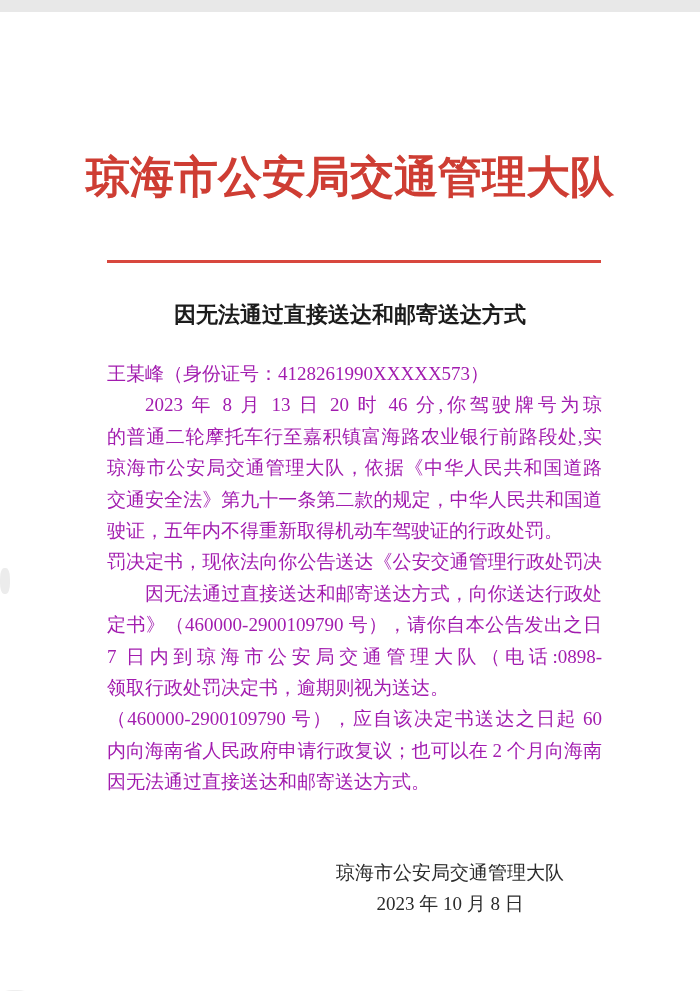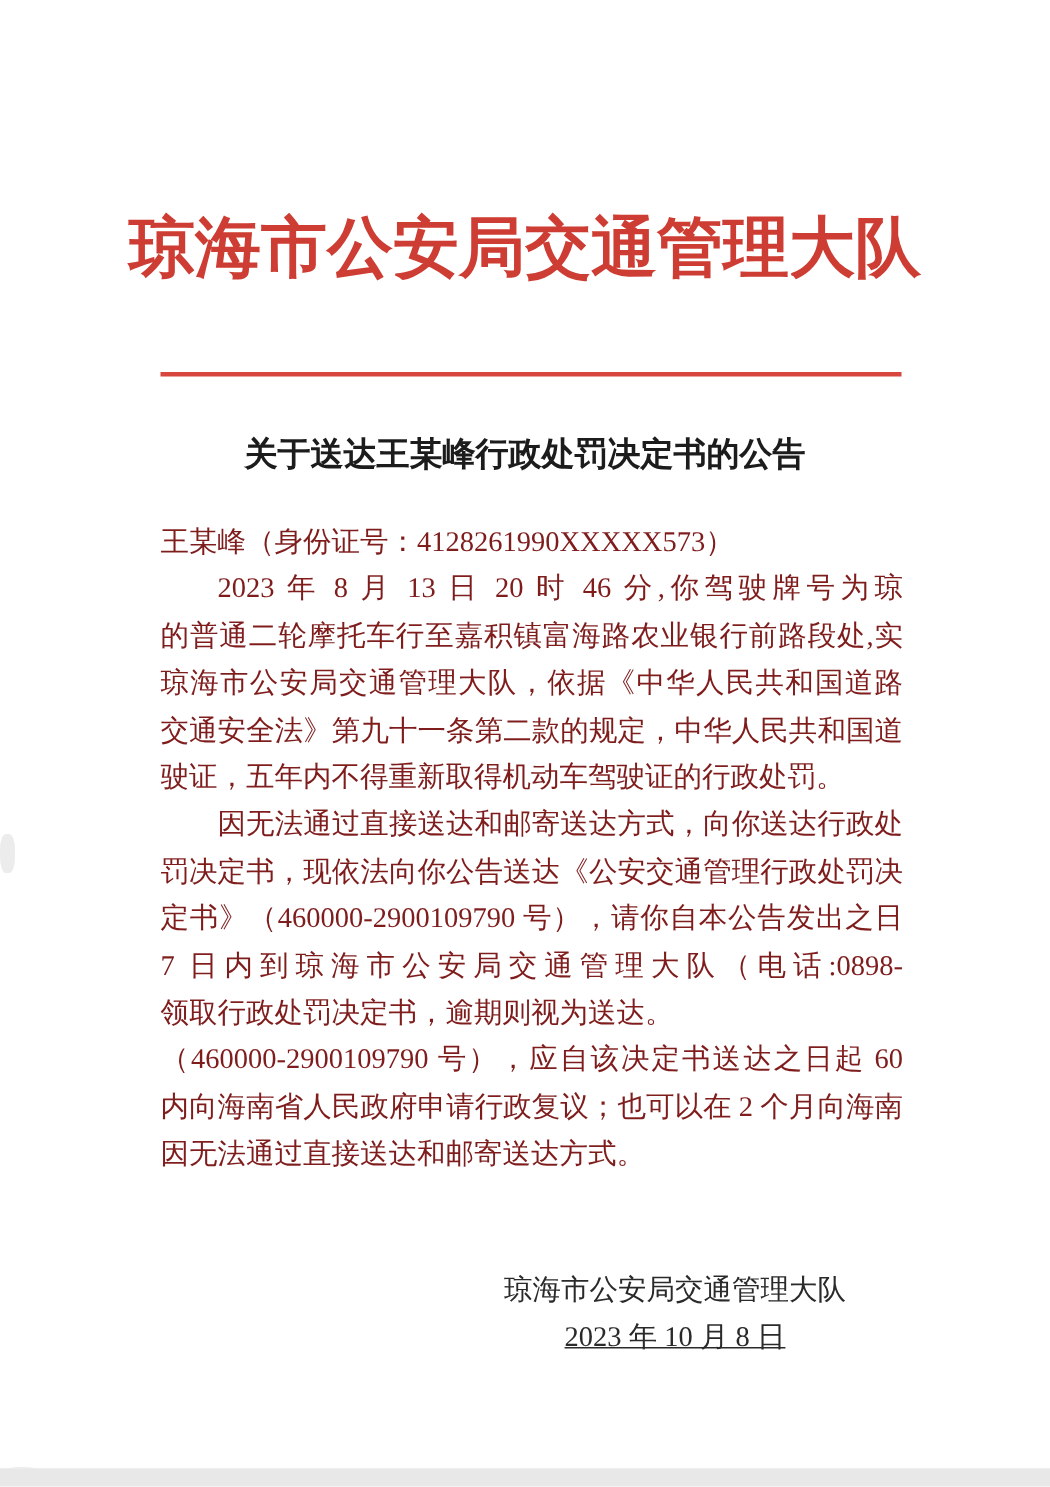--- a/index.html
+++ b/index.html
@@ -4,21 +4,21 @@
 <style>
   html, body {
     margin: 0;
     padding: 0;
     background: #e8e8e8;
   }
   .page {
     position: relative;
     width: 700px;
     height: 979px;
-    margin: 0 auto;
+    margin: 12px auto;
     background: #ffffff;
     font-family: "Liberation Serif", "DejaVu Serif", serif;
     color: #262626;
     overflow: hidden;
   }
   
   .agency-header {
     position: absolute;
     top: 136px;
     left: 0;
@@ -52,21 +52,21 @@
     color: #1c1c1c;
     white-space: nowrap;
   }
   
   .body-text {
     position: absolute;
     top: 346px;
     left: 107px;
     width: 495px;
     font-size: 19px;
-    color: #7f1d1d;
+    color: #a21caf;
   }
   .line {
     height: 31.4px;
     line-height: 31.4px;
     text-align: left;
     overflow: hidden;
     white-space: nowrap;
   }
   .line.j {
     
@@ -87,21 +87,20 @@
     font-size: 19px;
     color: #2a2a2a;
   }
   .signature .sig-agency {
     line-height: 31px;
     white-space: nowrap;
   }
   .signature .sig-date {
     line-height: 32px;
     white-space: nowrap;
-    text-decoration: underline;
   }
   
   .scan-smudge-left {
     position: absolute;
     top: 556px;
     left: 0px;
     width: 10px;
     height: 26px;
     background: #d9d9d9;
     opacity: 0.5;
@@ -120,39 +119,39 @@
 </style>
 </head>
 <body>
 
 <div class="page">
 
   <div class="agency-header">琼海市公安局交通管理大队</div>
 
   <div class="header-rule"></div>
 
-  <div class="notice-title">关于送达王某峰行政处罚决定书的公告</div>
+  <div class="notice-title">因无法通过直接送达和邮寄送达方式</div>
 
   <div class="body-text">
 
     <div class="paragraph">
       <div class="line">王某峰（身份证号：4128261990XXXXX573）</div>
     </div>
 
     <div class="paragraph">
       <div class="line first j">2023 年 8 月 13 日 20 时 46 分,你驾驶牌号为琼 C1G8W2</div>
       <div class="line j">的普通二轮摩托车行至嘉积镇富海路农业银行前路段处,实</div>
       <div class="line j">琼海市公安局交通管理大队，依据《中华人民共和国道路</div>
       <div class="line j">交通安全法》第九十一条第二款的规定，中华人民共和国道路</div>
       <div class="line">驶证，五年内不得重新取得机动车驾驶证的行政处罚。</div>
     </div>
 
     <div class="paragraph">
+      <div class="line j">罚决定书，现依法向你公告送达《公安交通管理行政处罚决</div>
       <div class="line first j">因无法通过直接送达和邮寄送达方式，向你送达行政处</div>
-      <div class="line j">罚决定书，现依法向你公告送达《公安交通管理行政处罚决</div>
       <div class="line j">定书》（460000-2900109790 号），请你自本公告发出之日起</div>
       <div class="line j">7 日内到琼海市公安局交通管理大队（电话:0898-62816122）</div>
       <div class="line">领取行政处罚决定书，逾期则视为送达。</div>
     </div>
 
     <div class="paragraph">
       <div class="line j">（460000-2900109790 号），应自该决定书送达之日起 60 日</div>
       <div class="line j">内向海南省人民政府申请行政复议；也可以在 2 个月向海南</div>
       <div class="line">因无法通过直接送达和邮寄送达方式。</div>
     </div>

